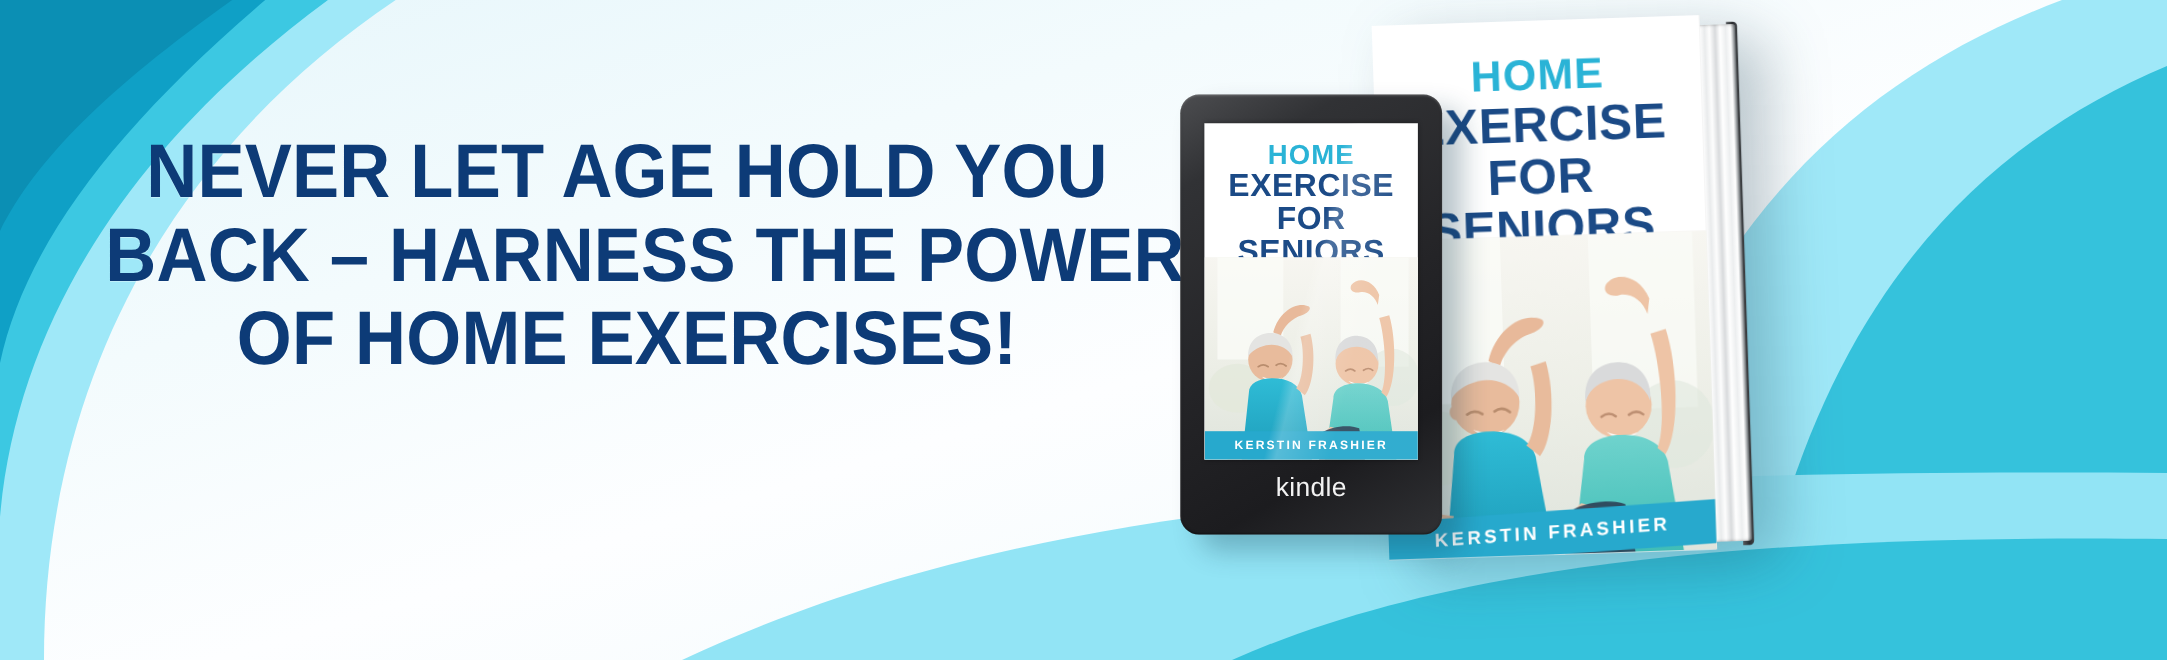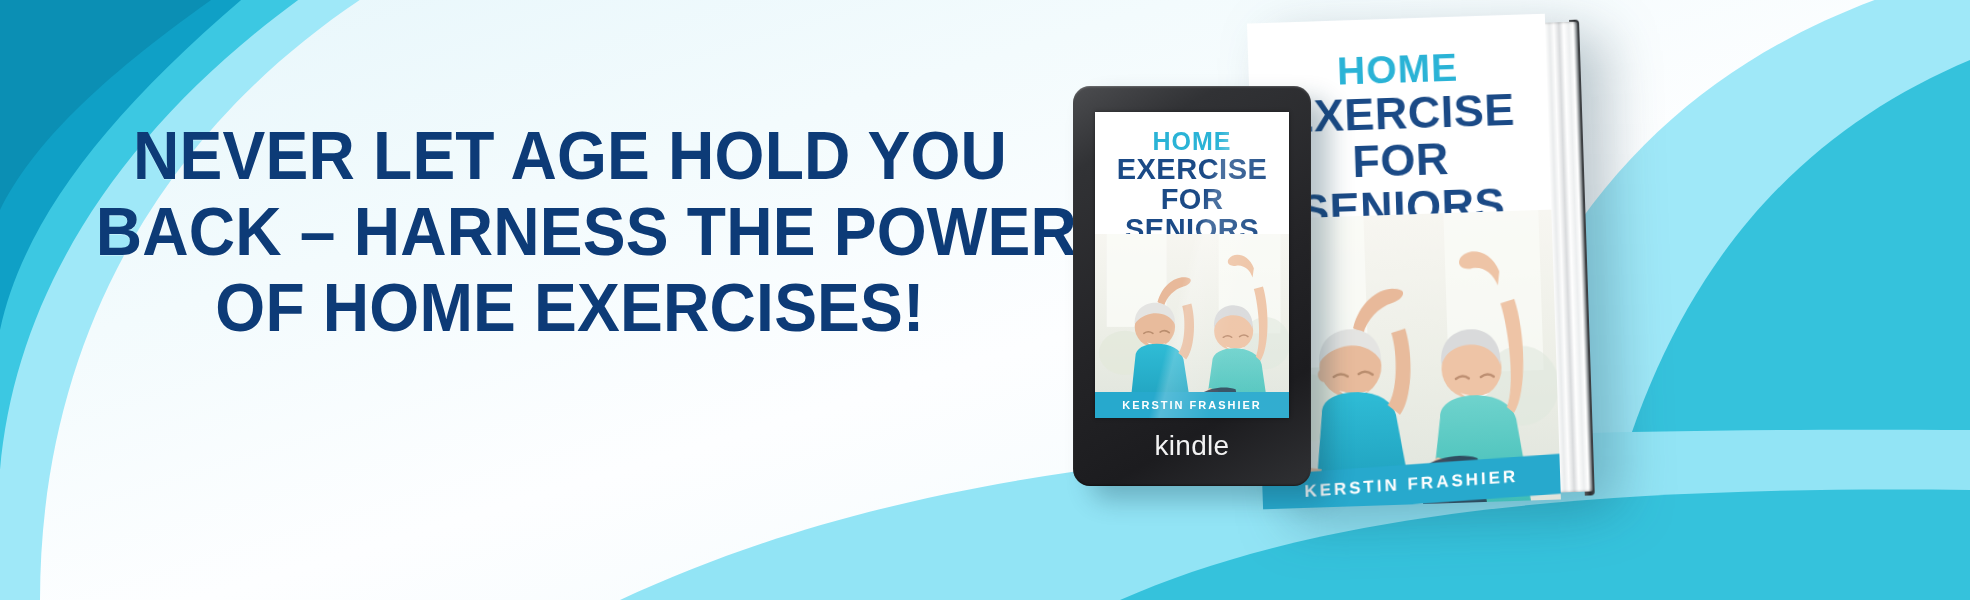--- a/index.html
+++ b/index.html
@@ -71,21 +71,21 @@
                inset 0 -1px 2px rgba(0,0,0,.5);
     padding:0;
   }
   .kindle-screen{
     position:absolute;left:22px;top:26px;width:194px;height:306px;
     background:#fff;overflow:hidden;
     box-shadow:inset 0 0 0 1px rgba(0,0,0,.55), 0 0 4px rgba(0,0,0,.4);
   }
   .kindle-mark{
     position:absolute;left:0;right:0;top:344px;text-align:center;
-    color:#f2f2f2;font-size:28px;font-weight:400;letter-spacing:.3px;
+    color:#f2f2f2;font-size:24px;font-weight:400;letter-spacing:.3px;
     font-family:"Liberation Sans",sans-serif;
   }
   .kindle-gloss{
     position:absolute;left:22px;top:26px;width:194px;height:306px;
     background:linear-gradient(104deg,rgba(255,255,255,0) 48%,rgba(255,255,255,.22) 52%,rgba(255,255,255,.05) 70%);
     pointer-events:none;
   }
 
   
   .cover{position:absolute;inset:0;background:#fff;overflow:hidden;}

